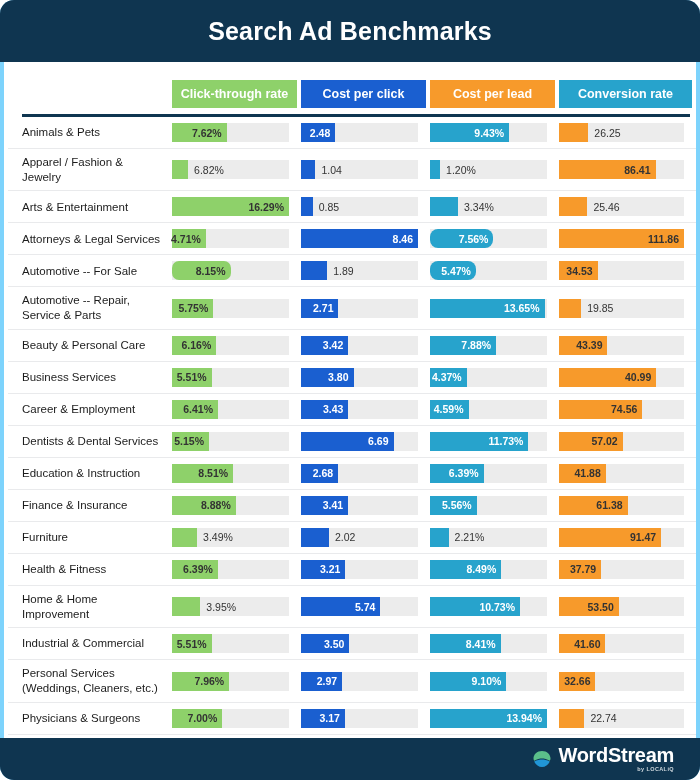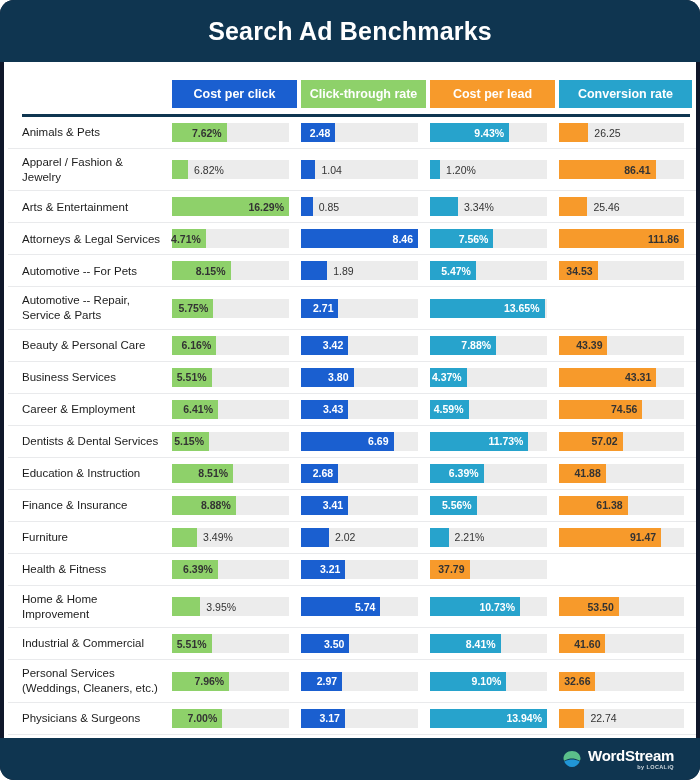--- a/index.html
+++ b/index.html
@@ -5,21 +5,21 @@
   * { box-sizing: border-box; margin: 0; padding: 0; }
   html, body {
     width: 700px; height: 780px;
     background: #ffffff;
     font-family: "Liberation Sans", sans-serif;
     overflow: hidden;
   }
   #frame {
     position: relative;
     width: 700px; height: 780px;
-    background: #0f172a;
+    background: #7dd3fc;
     border-radius: 14px;
     overflow: hidden;
   }
   #titlebar {
     height: 62px;
     display: flex; align-items: center; justify-content: center;
     background: #0f3550;
   }
   #title {
     color: #ffffff;
@@ -118,42 +118,42 @@
     left: 0; right: 0; bottom: 0;
     height: 42px;
     background: #0f3550;
     display: flex; align-items: center; justify-content: flex-end;
     padding-right: 26px;
   }
   #logo { display: flex; align-items: center; gap: 6px; }
   #logo-mark { width: 20px; height: 20px; }
   #logo-text { display: flex; flex-direction: column; line-height: 1; }
   #logo-name {
-    color: #ffffff; font-size: 15px; font-weight: bold; letter-spacing: -0.3px;
+    color: #ffffff; font-size: 20px; font-weight: bold; letter-spacing: -0.3px;
   }
   #logo-sub {
     color: #cfd8de; font-size: 5.5px; font-weight: bold;
     letter-spacing: 0.4px; margin-top: 2px; align-self: flex-end;
   }
 </style>
 </head>
 <body>
 
 <div id="frame">
 
   <div id="titlebar">
     <div id="title">Search Ad Benchmarks</div>
   </div>
 
   <div id="sheet">
 
     <div id="headrow" class="grid">
       <div class="hcell blank"></div>
+      <div class="hcell h-ctr">Click-through rate</div>
       <div class="hcell h-cpc">Cost per click</div>
-      <div class="hcell h-ctr">Click-through rate</div>
       <div class="hcell h-cpl">Cost per lead</div>
       <div class="hcell h-cvr">Conversion rate</div>
     </div>
 
     <div id="headrule"></div>
 
     <div id="rows">
         <div class="row grid">
           <div class="rowlabel">Animals &amp; Pets</div>
           <div class="cellwrap">
@@ -237,45 +237,45 @@
               <div class="bar ctr" style="width: 28.9134%;">4.71%</div>
             </div>
           </div>
           <div class="cellwrap">
             <div class="track">
               <div class="bar cpc" style="width: 100%;">8.46</div>
             </div>
           </div>
           <div class="cellwrap">
             <div class="track">
-              <div class="bar cvr" style="width: 54.2324%;">7.56%</div>
+              <div class="bar cvr" style="width: 54.2324%; border-radius: 8px;">7.56%</div>
             </div>
           </div>
           <div class="cellwrap">
             <div class="track">
               <div class="bar cpl" style="width: 100%;">111.86</div>
             </div>
           </div>
         </div>
         <div class="row grid">
-          <div class="rowlabel">Automotive -- For Pets</div>
-          <div class="cellwrap">
-            <div class="track">
-              <div class="bar ctr" style="width: 50.0307%;">8.15%</div>
+          <div class="rowlabel">Automotive -- For Sale</div>
+          <div class="cellwrap">
+            <div class="track">
+              <div class="bar ctr" style="width: 50.0307%; border-radius: 7px;">8.15%</div>
             </div>
           </div>
           <div class="cellwrap">
             <div class="track">
               <div class="bar cpc" style="width: 22.3404%;"></div>
               <span class="outlabel">1.89</span>
             </div>
           </div>
           <div class="cellwrap">
             <div class="track">
-              <div class="bar cvr" style="width: 39.2396%;">5.47%</div>
+              <div class="bar cvr" style="width: 39.2396%; border-radius: 8px;">5.47%</div>
             </div>
           </div>
           <div class="cellwrap">
             <div class="track">
               <div class="bar cpl" style="width: 30.8689%;">34.53</div>
             </div>
           </div>
         </div>
         <div class="row grid">
           <div class="rowlabel">Automotive -- Repair, Service &amp; Parts</div>
@@ -287,20 +287,26 @@
           <div class="cellwrap">
             <div class="track">
               <div class="bar cpc" style="width: 32.0331%;">2.71</div>
             </div>
           </div>
           <div class="cellwrap">
             <div class="track">
               <div class="bar cvr" style="width: 97.9197%;">13.65%</div>
             </div>
           </div>
+          <div class="cellwrap">
+            <div class="track">
+              <div class="bar cpl" style="width: 17.7454%;"></div>
+              <span class="outlabel">19.85</span>
+            </div>
+          </div>
         </div>
         <div class="row grid">
           <div class="rowlabel">Beauty &amp; Personal Care</div>
           <div class="cellwrap">
             <div class="track">
               <div class="bar ctr" style="width: 37.8146%;">6.16%</div>
             </div>
           </div>
           <div class="cellwrap">
             <div class="track">
@@ -330,21 +336,21 @@
               <div class="bar cpc" style="width: 44.9173%;">3.80</div>
             </div>
           </div>
           <div class="cellwrap">
             <div class="track">
               <div class="bar cvr" style="width: 31.3486%;">4.37%</div>
             </div>
           </div>
           <div class="cellwrap">
             <div class="track">
-              <div class="bar cpl" style="width: 77.8116%;">43.31</div>
+              <div class="bar cpl" style="width: 77.8116%;">40.99</div>
             </div>
           </div>
         </div>
         <div class="row grid">
           <div class="rowlabel">Career &amp; Employment</div>
           <div class="cellwrap">
             <div class="track">
               <div class="bar ctr" style="width: 39.3493%; padding-left: 6px;">6.41%</div>
             </div>
           </div>
@@ -462,20 +468,25 @@
         <div class="row grid">
           <div class="rowlabel">Health &amp; Fitness</div>
           <div class="cellwrap">
             <div class="track">
               <div class="bar ctr" style="width: 39.2265%;">6.39%</div>
             </div>
           </div>
           <div class="cellwrap">
             <div class="track">
               <div class="bar cpc" style="width: 37.9433%;">3.21</div>
+            </div>
+          </div>
+          <div class="cellwrap">
+            <div class="track">
+              <div class="bar cvr" style="width: 60.9039%;">8.49%</div>
             </div>
           </div>
           <div class="cellwrap">
             <div class="track">
               <div class="bar cpl" style="width: 33.7833%;">37.79</div>
             </div>
           </div>
         </div>
         <div class="row grid">
           <div class="rowlabel">Home &amp; Home Improvement</div>

